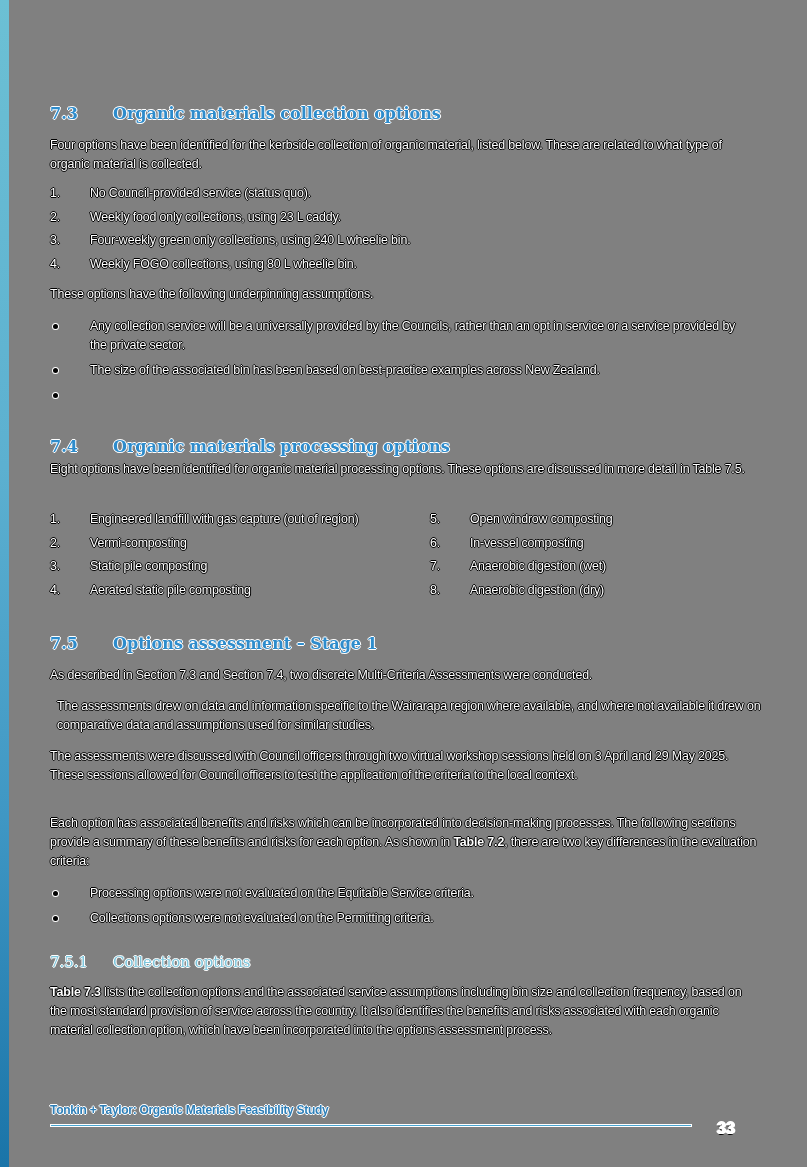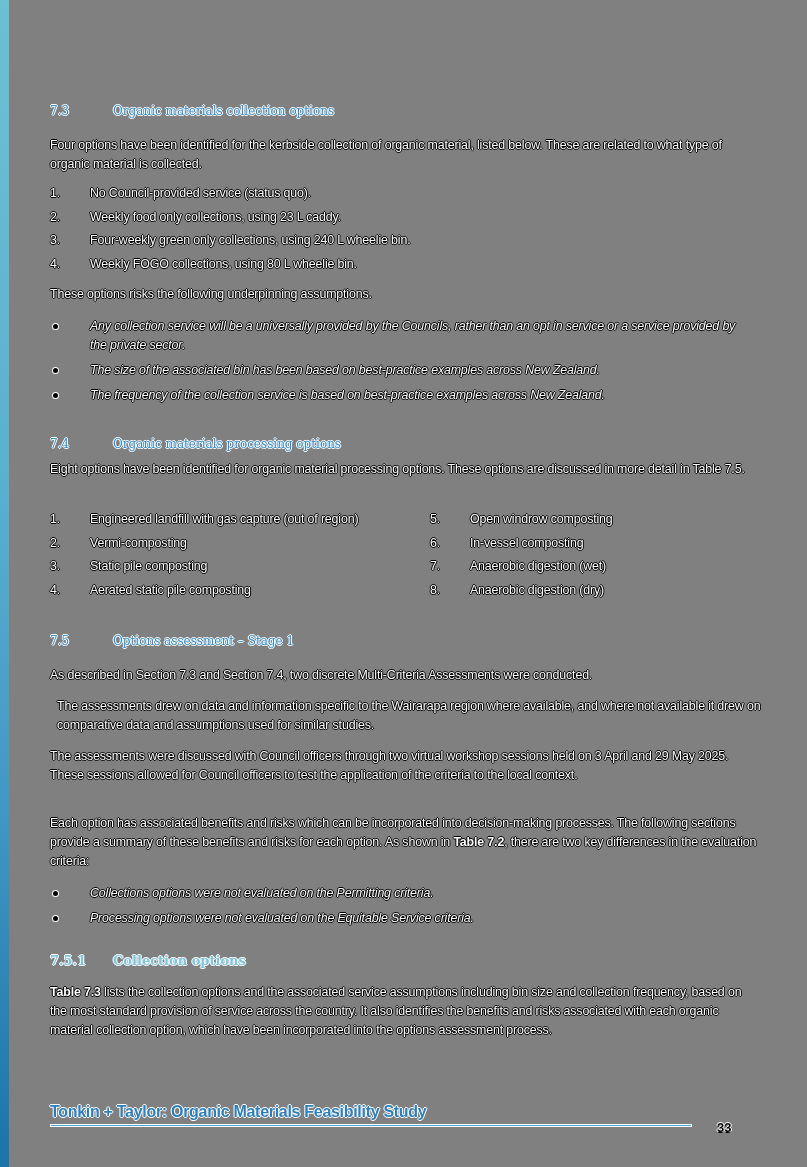--- a/index.html
+++ b/index.html
@@ -31,33 +31,33 @@
     }
     .txt {
       color: #ffffff;
       text-shadow: -1px 0 0 #000, 1px 0 0 #000, 0 -1px 0 #000, 0 1px 0 #000;
       letter-spacing: -0.15px;
     }
     .heading {
       position: absolute;
       left: 0;
       font-family: "DejaVu Serif", "Liberation Serif", serif;
-      font-size: 12px;
-      font-weight: normal;
+      font-size: 16px;
+      font-weight: bold;
       color: #2e8ccc;
       text-shadow: -1px 0 0 #fff, 1px 0 0 #fff, 0 -1px 0 #fff, 0 1px 0 #fff;
       white-space: nowrap;
     }
     .heading .num { display: inline-block; width: 63px; }
     .subheading {
       position: absolute;
       left: 0;
       font-family: "DejaVu Serif", "Liberation Serif", serif;
-      font-size: 13px;
-      font-weight: bold;
+      font-size: 15px;
+      font-weight: normal;
       color: #7ec6dc;
       text-shadow: -1px 0 0 #fff, 1px 0 0 #fff, 0 -1px 0 #fff, 0 1px 0 #fff;
       white-space: nowrap;
     }
     .subheading .num { display: inline-block; width: 63px; }
     .para {
       position: absolute;
       left: 0;
       width: 710px;
       line-height: 19px;
@@ -73,63 +73,63 @@
       position: relative;
       padding-left: 40px;
       line-height: 19px;
       margin-bottom: 4.5px;
     }
     .list li .marker {
       position: absolute;
       left: 0;
       top: 0;
     }
-    .bullet-list li { margin-bottom: 6px; font-style: italic; }
+    .bullet-list li { margin-bottom: 6px; }
     .bullet-dot {
       position: absolute;
       left: 3px;
       top: 7px;
       width: 5px;
       height: 5px;
       border-radius: 50%;
       background: #000;
       box-shadow: 0 0 0 1px #fff;
     }
     .col-list li { width: 290px; }
     b.ref {
       font-weight: bold;
     }
     .footer-title {
       position: absolute;
       left: 50px;
       top: 1103px;
-      font-size: 16px;
+      font-size: 12px;
       font-weight: bold;
       color: #2e7fb8;
       text-shadow: -1px 0 0 #fff, 1px 0 0 #fff, 0 -1px 0 #fff, 0 1px 0 #fff;
       letter-spacing: -0.3px;
       white-space: nowrap;
     }
     .footer-rule {
       position: absolute;
       left: 50px;
       top: 1124px;
       width: 642px;
       height: 3px;
       background: #4aa6d2;
       border: 1px solid #fff;
       box-sizing: border-box;
     }
     .page-number {
       position: absolute;
       left: 717px;
       top: 1120px;
-      font-size: 13px;
-      font-weight: bold;
-      color: #000000;
+      font-size: 16px;
+      font-weight: bold;
+      color: #ffffff;
       text-shadow: -1px 0 0 #fff, 1px 0 0 #fff, 0 -1px 0 #fff, 0 1px 0 #000;
     }
   </style>
 </head>
 <body>
 
 <div class="side-bar"></div>
 
 <div class="page">
 
@@ -139,26 +139,26 @@
 
   <div class="para txt" style="top:136px;">Four options have been identified for the kerbside collection of organic material, listed below. These are related to what type of organic material is collected.</div>
 
   <ol class="list txt" style="top:184px; width:710px;">
     <li><span class="marker">1.</span><span>No Council-provided service (status quo).</span></li>
     <li><span class="marker">2.</span><span>Weekly food only collections, using 23 L caddy.</span></li>
     <li><span class="marker">3.</span><span>Four-weekly green only collections, using 240 L wheelie bin.</span></li>
     <li><span class="marker">4.</span><span>Weekly FOGO collections, using 80 L wheelie bin.</span></li>
   </ol>
 
-  <div class="para txt" style="top:285px;">These options risks the following underpinning assumptions.</div>
+  <div class="para txt" style="top:285px;">These options have the following underpinning assumptions.</div>
 
   <ul class="list bullet-list txt" style="top:317px; width:700px;">
     <li><span class="bullet-dot"></span><span>Any collection service will be a universally provided by the Councils, rather than an opt in service or a service provided by the private sector.</span></li>
     <li><span class="bullet-dot"></span><span>The size of the associated bin has been based on best-practice examples across New Zealand.</span></li>
-    <li><span class="bullet-dot"></span><span>The frequency of the collection service is based on best-practice examples across New Zealand.</span></li>
+    <li><span class="bullet-dot"></span></li>
   </ul>
 
   <div class="heading" style="top:429px;margin-top:8px;">
     <span class="num">7.4</span><span>Organic materials processing options</span>
   </div>
 
   <div class="para txt" style="top:460px;">Eight options have been identified for organic material processing options. These options are discussed in more detail in Table 7.5.</div>
 
   <ol class="list col-list txt" style="top:510px;">
     <li><span class="marker">1.</span><span>Engineered landfill with gas capture (out of region)</span></li>
@@ -180,22 +180,22 @@
 
   <div class="para txt" style="top:666px;">As described in Section 7.3 and Section 7.4, two discrete Multi-Criteria Assessments were conducted.</div>
   <div class="para txt" style="top:697px;margin-left:7px;">The assessments drew on data and information specific to the Wairarapa region where available, and where not available it drew on comparative data and assumptions used for similar studies.</div>
   <div class="para txt" style="top:747px;">The assessments were discussed with Council officers through two virtual workshop sessions held on 3 April and 29 May 2025. These sessions allowed for Council officers to test the application of the criteria to the local context.</div>
 
   <div class="para txt" style="top:814px;">
     <span>Each option has associated benefits and risks which can be incorporated into decision-making processes. The following sections provide a summary of these benefits and risks for each option. As shown in </span><b class="ref">Table 7.2</b><span>, there are two key differences in the evaluation criteria:</span>
   </div>
 
   <ul class="list bullet-list txt" style="top:884px; width:700px;">
+    <li><span class="bullet-dot"></span><span>Processing options were not evaluated on the Equitable Service criteria.</span></li>
     <li><span class="bullet-dot"></span><span>Collections options were not evaluated on the Permitting criteria.</span></li>
-    <li><span class="bullet-dot"></span><span>Processing options were not evaluated on the Equitable Service criteria.</span></li>
   </ul>
 
   <div class="subheading" style="top:953px;">
     <span class="num">7.5.1</span><span>Collection options</span>
   </div>
 
   <div class="para txt" style="top:983px;">
     <b class="ref">Table 7.3</b><span> lists the collection options and the associated service assumptions including bin size and collection frequency, based on the most standard provision of service across the country. It also identifies the benefits and risks associated with each organic material collection option, which have been incorporated into the options assessment process.</span>
   </div>
 </div>

